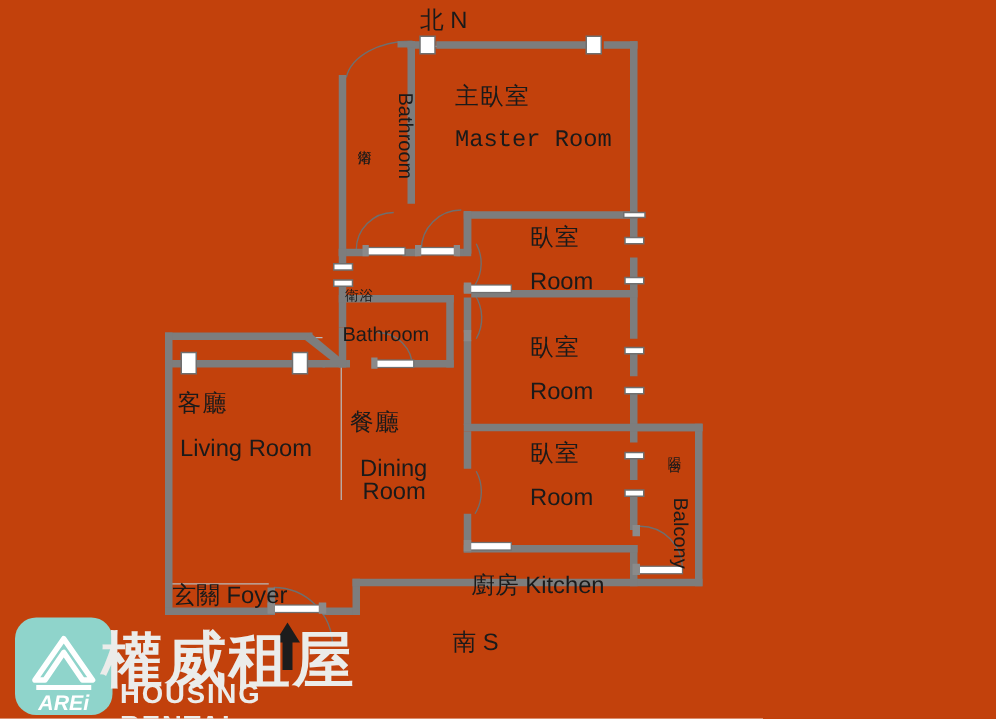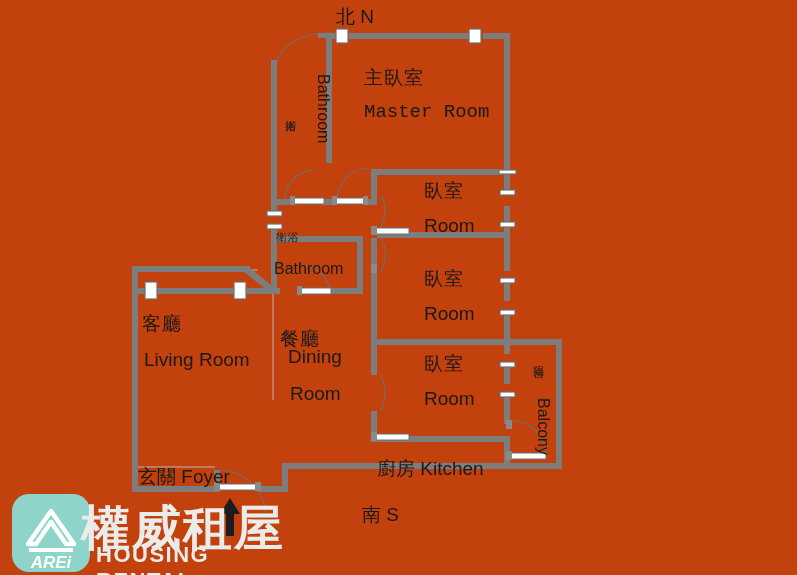--- a/index.html
+++ b/index.html
@@ -308,21 +308,21 @@
   <div class="room-label lbl-en" style="left:424px; top:387px;">Room</div>
 
 
   <div class="room-label lbl-sm-cn vert-upright" style="left:531px; top:357px;">陽台</div>
   <div class="room-label lbl-sm-en vert" style="left:533px; top:398px;">Balcony</div>
 
   <div class="room-label lbl-cn" style="left:142px; top:312px;text-align:right;">客廳</div>
   <div class="room-label lbl-en" style="left:144px; top:348px;">Living Room</div>
 
   <div class="room-label lbl-cn" style="left:280px; top:315px;margin-top:12px;">餐廳</div>
-  <div class="room-label lbl-en" style="left:288px; top:345px;">Dining</div>
+  <div class="room-label lbl-en" style="left:288px; top:364px;">Dining</div>
   <div class="room-label lbl-en" style="left:290px; top:382px;">Room</div>
 
   <div class="room-label lbl-inline" style="left:138px; top:465px;">玄關 Foyer</div>
 
   <div class="room-label lbl-inline" style="left:377px; top:457px;">廚房 Kitchen</div>
 
   <div id="watermark">
     <div id="logo-badge"></div>
     <svg id="logo-mark" viewBox="0 0 78 78">
       <path d="M 39 17 L 62 50 L 54 50 L 39 28 L 24 50 L 16 50 Z" fill="none" stroke="#ffffff" stroke-width="4.5" stroke-linejoin="round"></path>

